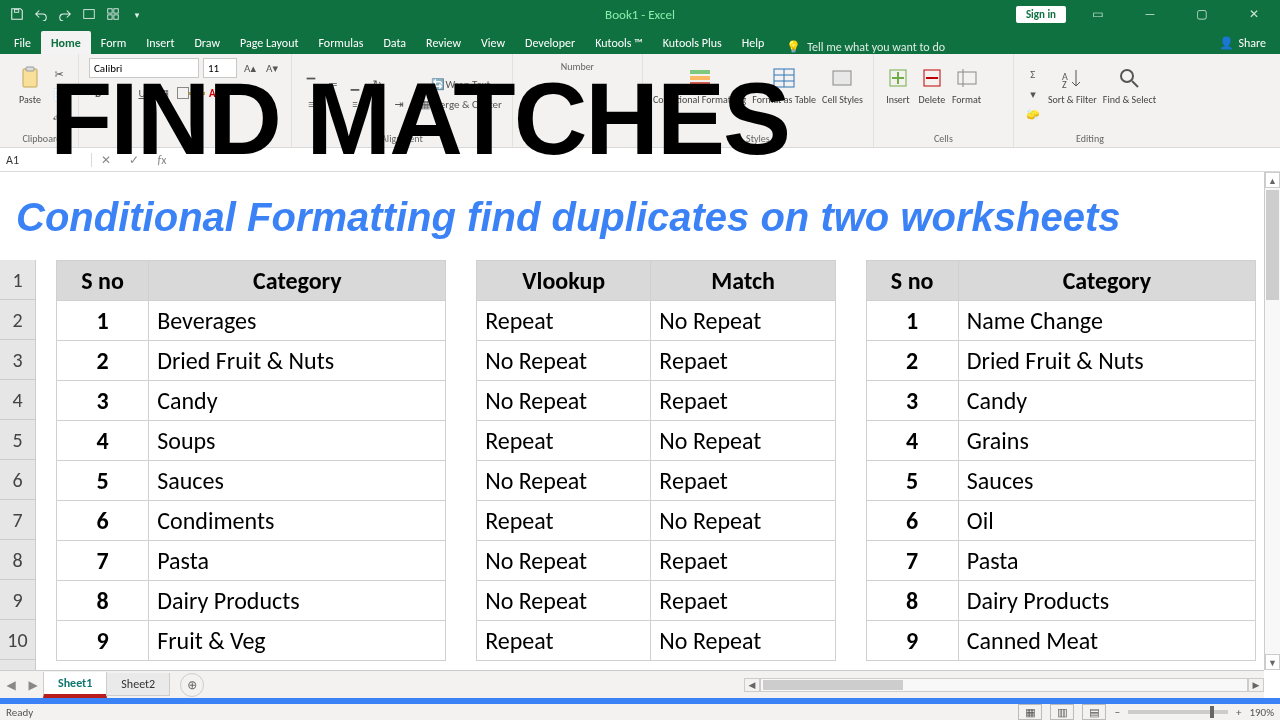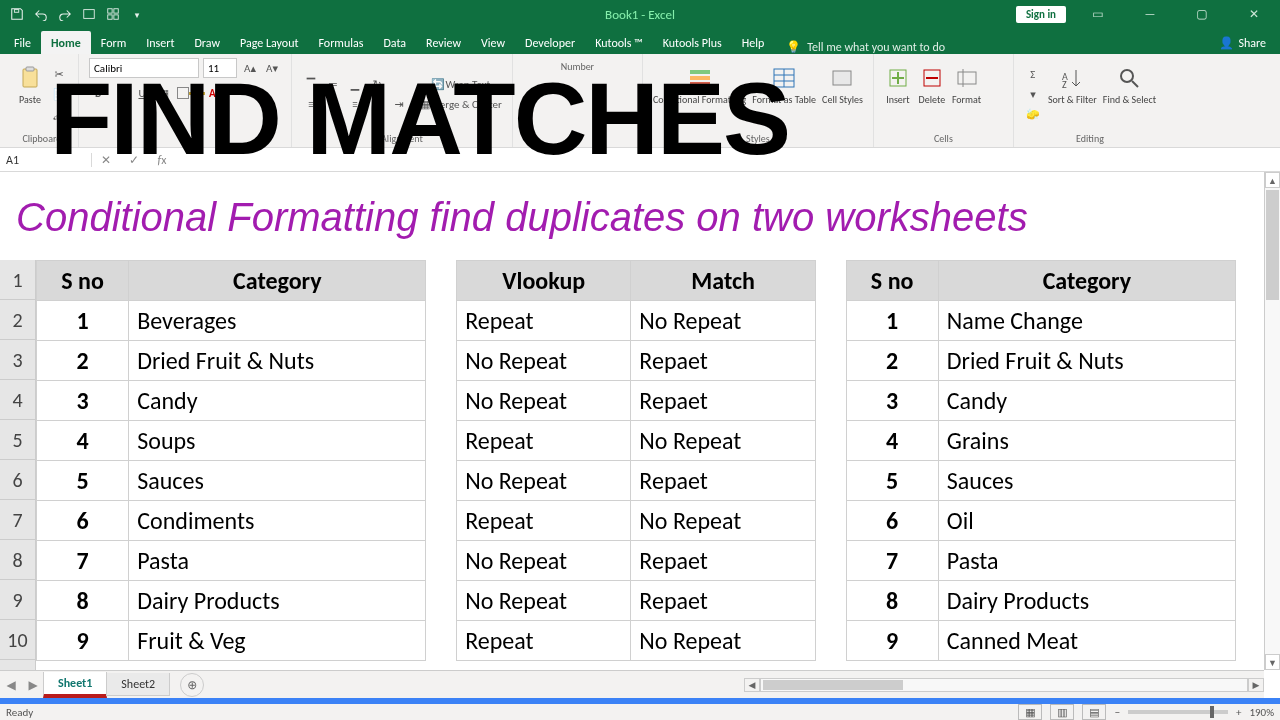--- a/index.html
+++ b/index.html
@@ -40,30 +40,30 @@
   .colorbar.red { background:#c00000; border-color:#8a0000; }
 
   
   .fxbar { height:24px; border-bottom:1px solid #d9d9d9; display:flex; align-items:center; background:#fff; }
   .namebox { width:92px; border-right:1px solid #d9d9d9; padding:0 6px; font-size:12px; color:#333; }
   .fxbtn { width:28px; height:100%; display:flex; align-items:center; justify-content:center; color:#888; cursor:pointer; font-size:12px; }
   .fxinput { flex:1; padding:0 4px; font-size:12px; outline:none; border:none; }
 
   
   .overlay-big { position:absolute; top:74px; left:50px; font-family:"Arial Black", Arial, sans-serif; font-size:102px; font-weight:900; color:#000; letter-spacing:-2px; line-height:.9; pointer-events:none; z-index:50; }
-  .overlay-sub { position:absolute; top:195px; left:16px; right:16px; font-family:Arial, sans-serif; font-size:40px; font-weight:400; font-style:italic; color:#a21caf; pointer-events:none; z-index:50; white-space:nowrap; }
+  .overlay-sub { position:absolute; top:195px; left:16px; right:16px; font-family:Arial, sans-serif; font-size:40px; font-weight:700; font-style:italic; color:#3b82f6; pointer-events:none; z-index:50; white-space:nowrap; }
 
   
   .gridwrap { position:absolute; top:172px; left:0; right:0; bottom:22px; overflow:hidden; background:#fff; }
   .gridscroll { position:absolute; top:0; left:0; right:16px; bottom:28px; overflow:hidden; }
 
   .rowhdr { position:absolute; left:0; top:88px; width:36px; }
   .rowhdr div { height:40px; line-height:40px; text-align:center; background:#e6e6e6; border-bottom:1px solid #ccc; border-right:1px solid #ccc; font-size:20px; color:#444; }
 
-  .sheet { position:absolute; left:36px; top:88px; right:0; }
+  .sheet { position:absolute; left:36px; top:88px; right:0;padding-left:20px; }
   table { border-collapse:collapse; width:1200px; table-layout:fixed; }
   td, th { border:1px solid #d0d0d0; height:40px; font-size:24px; padding:0 8px; white-space:nowrap; overflow:hidden; color:#000; font-family:Calibri, Arial, sans-serif; }
   th { background:#d9d9d9; text-align:center; font-weight:700; }
   td.center { text-align:center; font-weight:700; }
   col.sno { width:90px; }
   col.cat { width:290px; }
   col.gap { width:30px; }
   col.vlk { width:170px; }
   col.mtc { width:180px; }
   col.sno2 { width:90px; }

